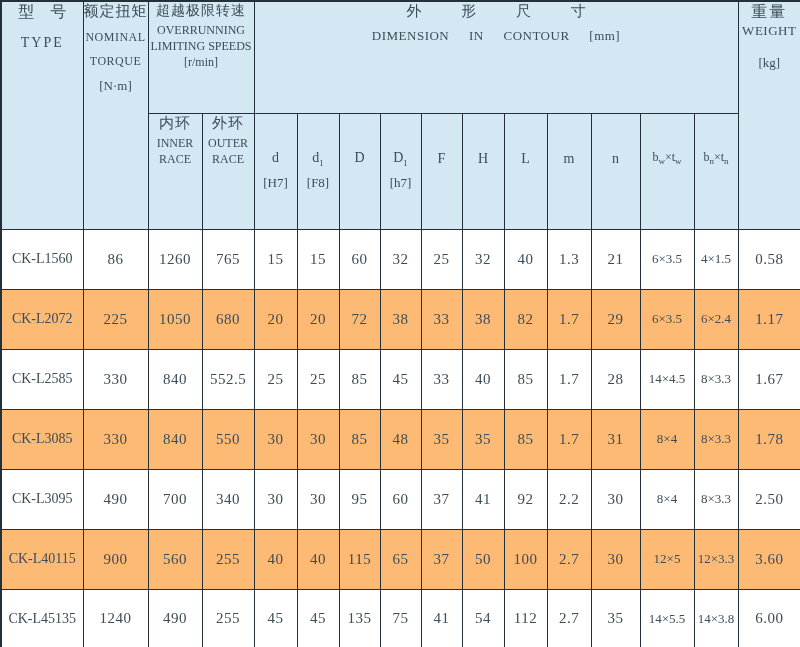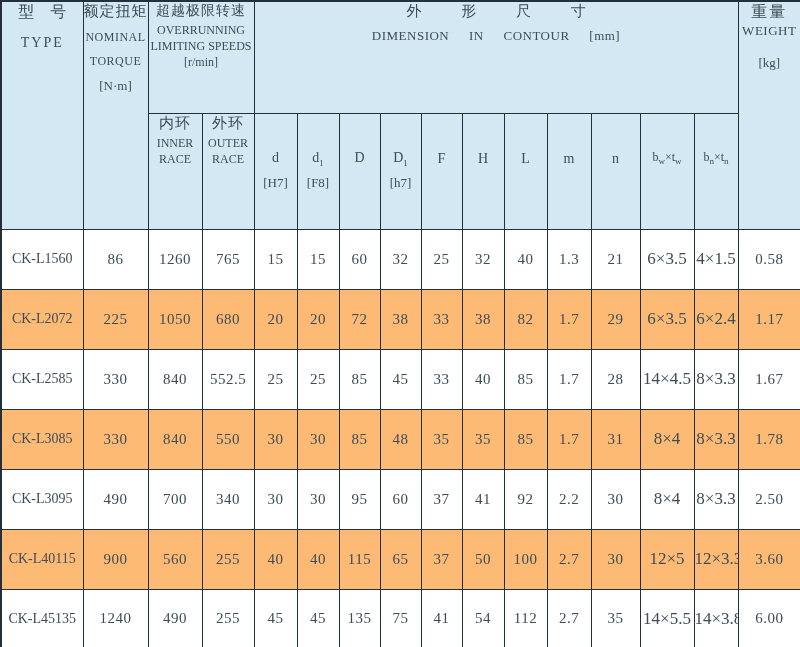--- a/index.html
+++ b/index.html
@@ -19,21 +19,21 @@
     overflow:hidden;
   }
   thead th { background:#d3e8f2; font-weight:normal; }
   tr.blue td { background:#fdba74; }
   tr.white td { background:#ffffff; }
   .hrowA { height:112px; }
   .hrowB { height:116px; }
   tbody tr { height:60px; }
   tbody td { font-size:15px; letter-spacing:0.5px; }
   tbody td:first-child { font-size:14px; letter-spacing:0; }
-  tbody td:nth-child(14), tbody td:nth-child(15) { font-size:17px; letter-spacing:0;font-family:Liberation Serif, serif; }
+  tbody td:nth-child(14), tbody td:nth-child(15) { font-size:13px; letter-spacing:0;font-family:Liberation Serif, serif; }
 
   .stack { display:flex; flex-direction:column; align-items:center; height:100%; }
   .zh { font-size:16px; letter-spacing:2px; }
   .en { font-size:12px; letter-spacing:0.5px;font-family:Liberation Serif, serif; }
 
   .type-stack .zh { font-size:16px; letter-spacing:6px; margin-right:-6px; margin-bottom:12px; }
   .type-stack .en { font-size:14px; letter-spacing:2px; }
 
   .torque-stack span { display:block; }
   .torque-stack .zh { font-size:15px; letter-spacing:1px; margin-bottom:9px; }

